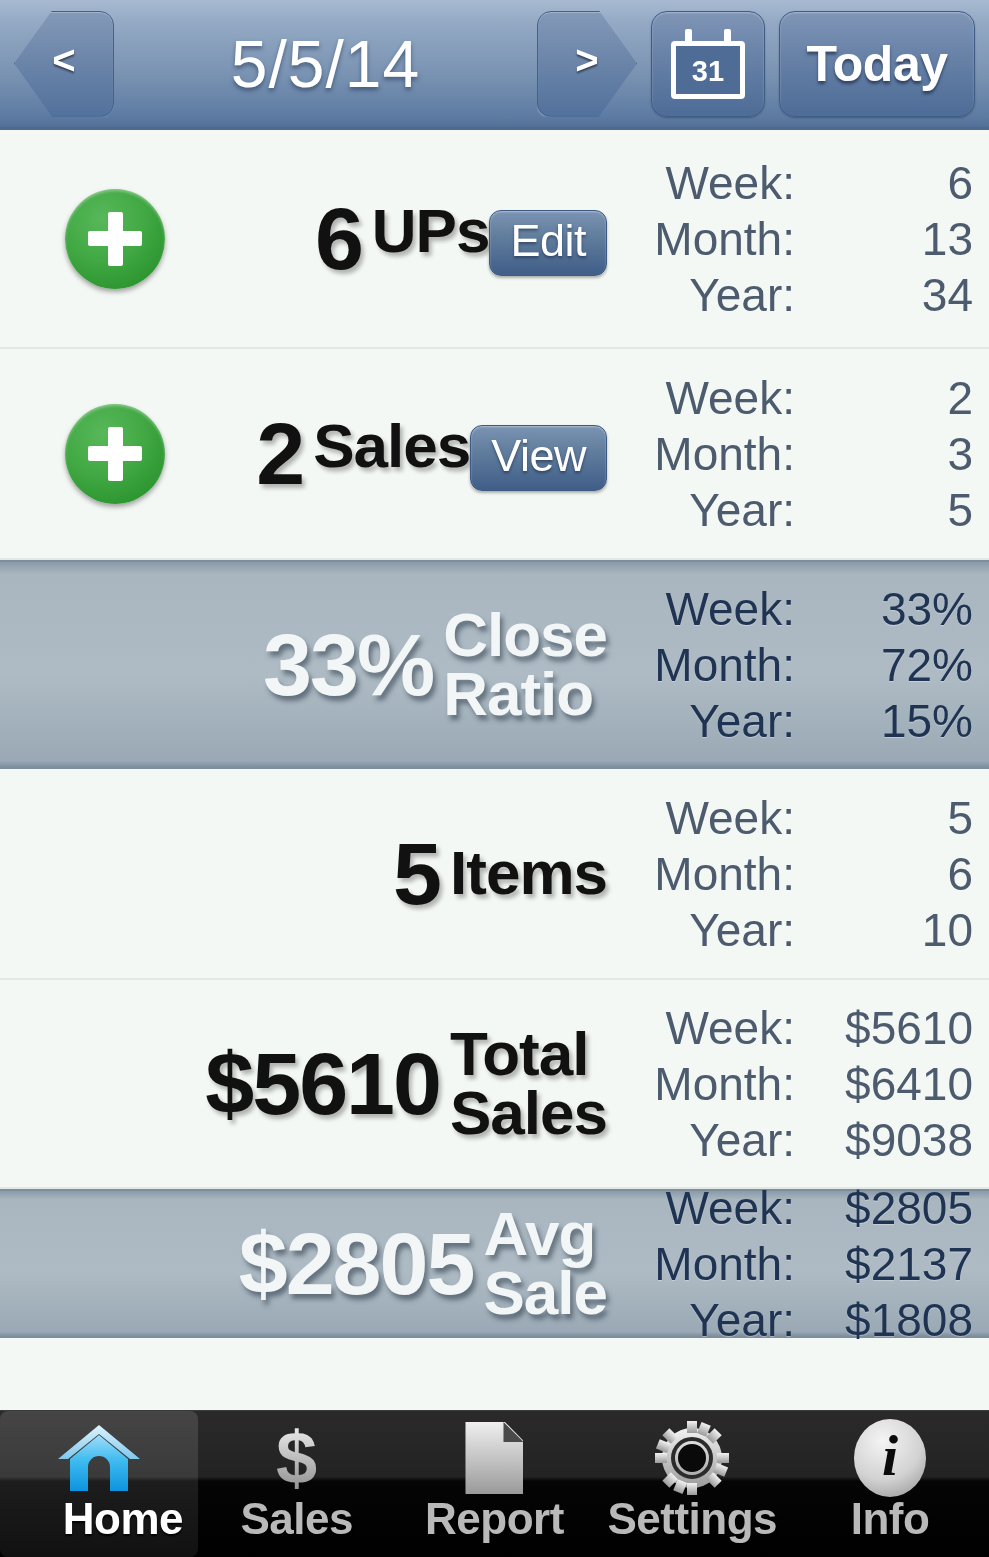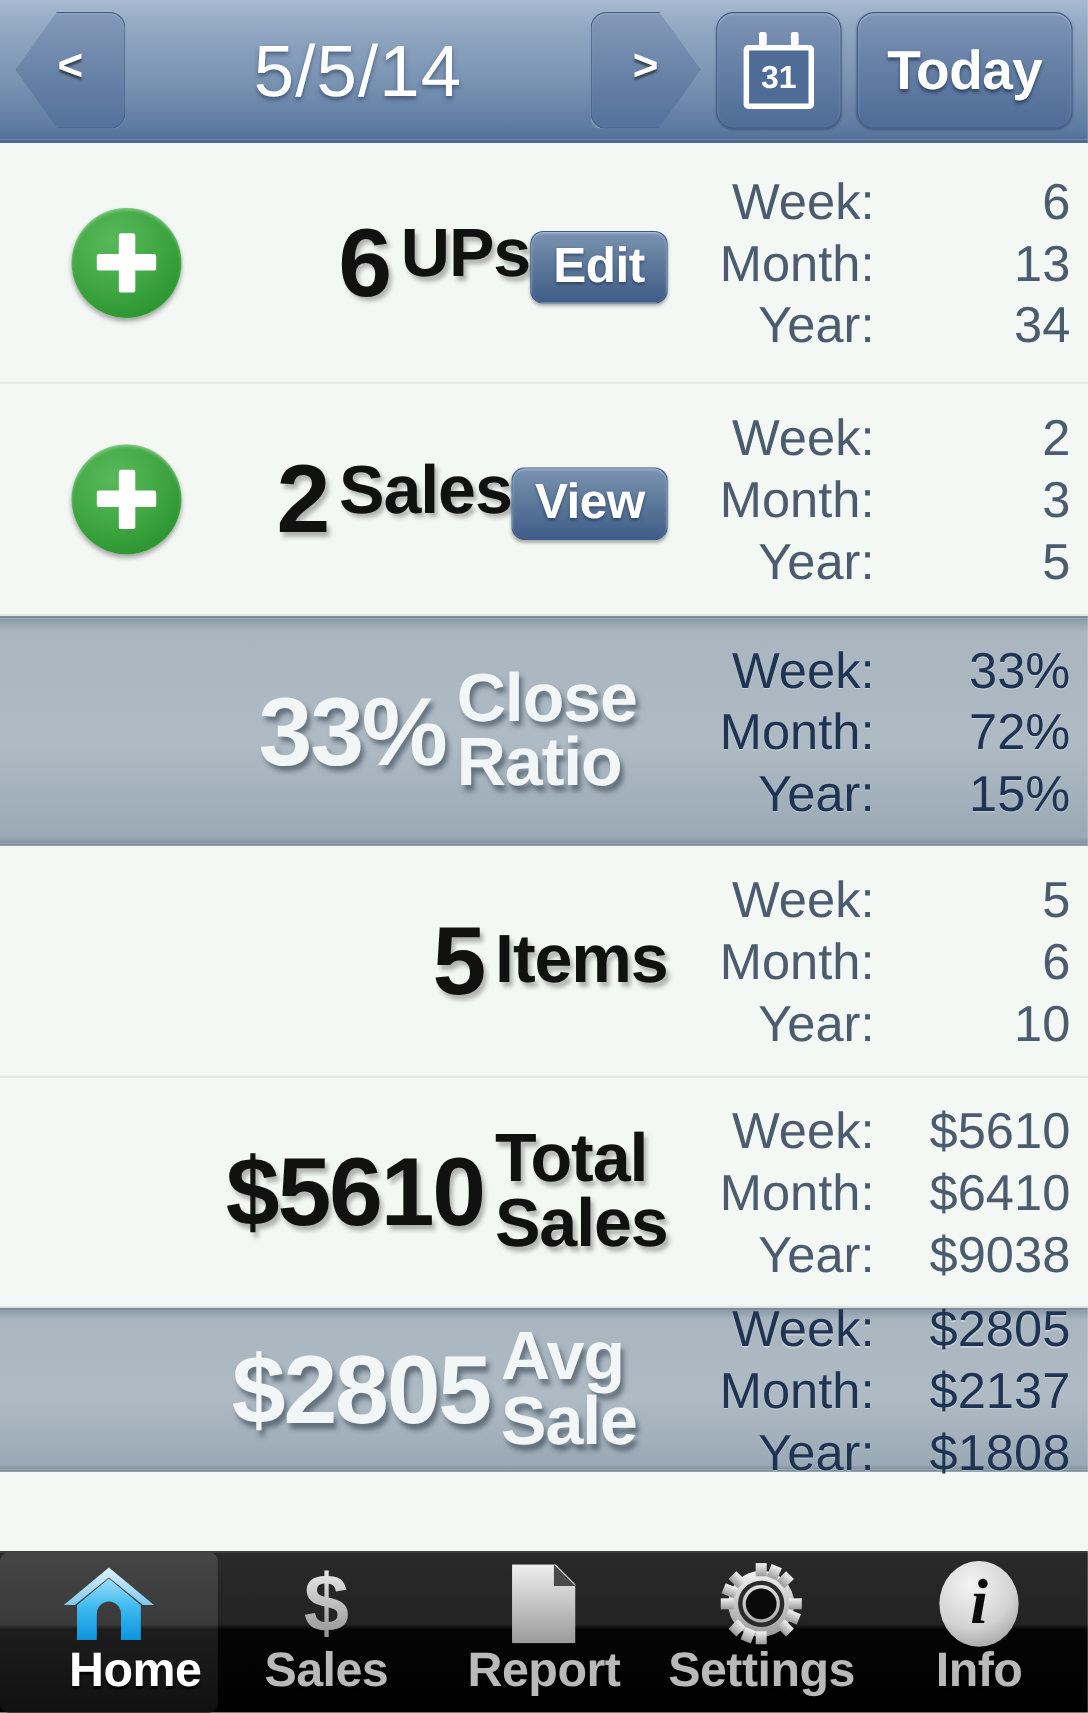--- a/index.html
+++ b/index.html
@@ -55,39 +55,39 @@
     border-radius:16px;
     box-shadow:inset 0 1px 2px rgba(255,255,255,.35), 0 1px 2px rgba(0,0,0,.25);
     display:flex; align-items:center; justify-content:center;
     color:#fff; cursor:pointer;
     margin-left:14px;
   }
   .hdr-btn.cal { width:114px; }
   .hdr-btn.today { width:196px; font-size:50px; font-weight:bold;
     text-shadow:0 3px 3px rgba(20,35,60,.6); letter-spacing:-0.5px; }
 
-  .cal-icon { width:64px; height:70px; position:relative; }
+  .cal-icon { width:74px; height:70px; position:relative; }
   .cal-ring { position:absolute; top:0; width:7px; height:18px; background:#fff; border-radius:2px; }
   .cal-ring.a { left:14px; } .cal-ring.b { right:14px; }
   .cal-body { position:absolute; top:12px; left:0; right:0; bottom:0;
     border:5px solid #fff; border-radius:4px; background:#4e6c96;
     display:flex; align-items:center; justify-content:center; }
   .cal-body .d { color:#fff; font-size:29px; font-weight:bold; line-height:1; margin-top:3px;}
 
   
   .rows { flex:1 1 auto; display:flex; flex-direction:column; }
   .row {
     display:flex; align-items:center;
     position:relative;
     padding:0 16px 0 0;
   }
   .row.light { background:#f4f8f4; border-bottom:2px solid #e2e8e2; }
   .row.dark {
     background:linear-gradient(to bottom,#8a9aa8 0%,#a9b6c0 6%,#aebbc4 55%,#9aa9b5 97%,#7f8f9e 100%);
-    border-top:2px solid #7e8d9b; border-bottom:2px solid #7e8d9b;gap:28px;
+    border-top:2px solid #7e8d9b; border-bottom:2px solid #7e8d9b;
   }
   .row.r-ups    { height:219px; }
   .row.r-sales  { height:211px; }
   .row.r-close  { height:209px; }
   .row.r-items  { height:211px; }
   .row.r-total  { height:209px; }
   .row.r-avg    { height:149px; }
 
   .cell-add { width:230px; flex:0 0 230px; display:flex; justify-content:center; align-items:center; }
   .plus-btn {
@@ -118,21 +118,21 @@
     letter-spacing:-1px;
     text-shadow:3px 4px 4px rgba(0,0,0,.28);
     white-space:pre-line;
   }
   .row.dark .main-value, .row.dark .main-label { color:#f2f6f7; text-shadow:3px 5px 5px rgba(40,55,70,.55); }
   .mini-btn {
     margin-top:8px;
     background:linear-gradient(to bottom,#7b93b4 0%,#64809f 35%,#3f5d88 100%);
     border:1px solid #3d5a82; border-radius:12px;
     box-shadow:inset 0 1px 2px rgba(255,255,255,.4), 0 2px 3px rgba(0,0,0,.3);
-    color:#fff; font-size:45px; font-weight:bold;
+    color:#fff; font-size:45px; font-weight:normal;
     padding:4px 20px 8px; cursor:pointer;
     text-shadow:0 2px 3px rgba(20,35,60,.55);
     letter-spacing:-0.5px;
   }
 
   .cell-stats {
     width:352px; flex:0 0 352px;
     display:flex; flex-direction:column; justify-content:center; gap:2px;
   }
   .stat-line { display:flex; align-items:baseline; }

